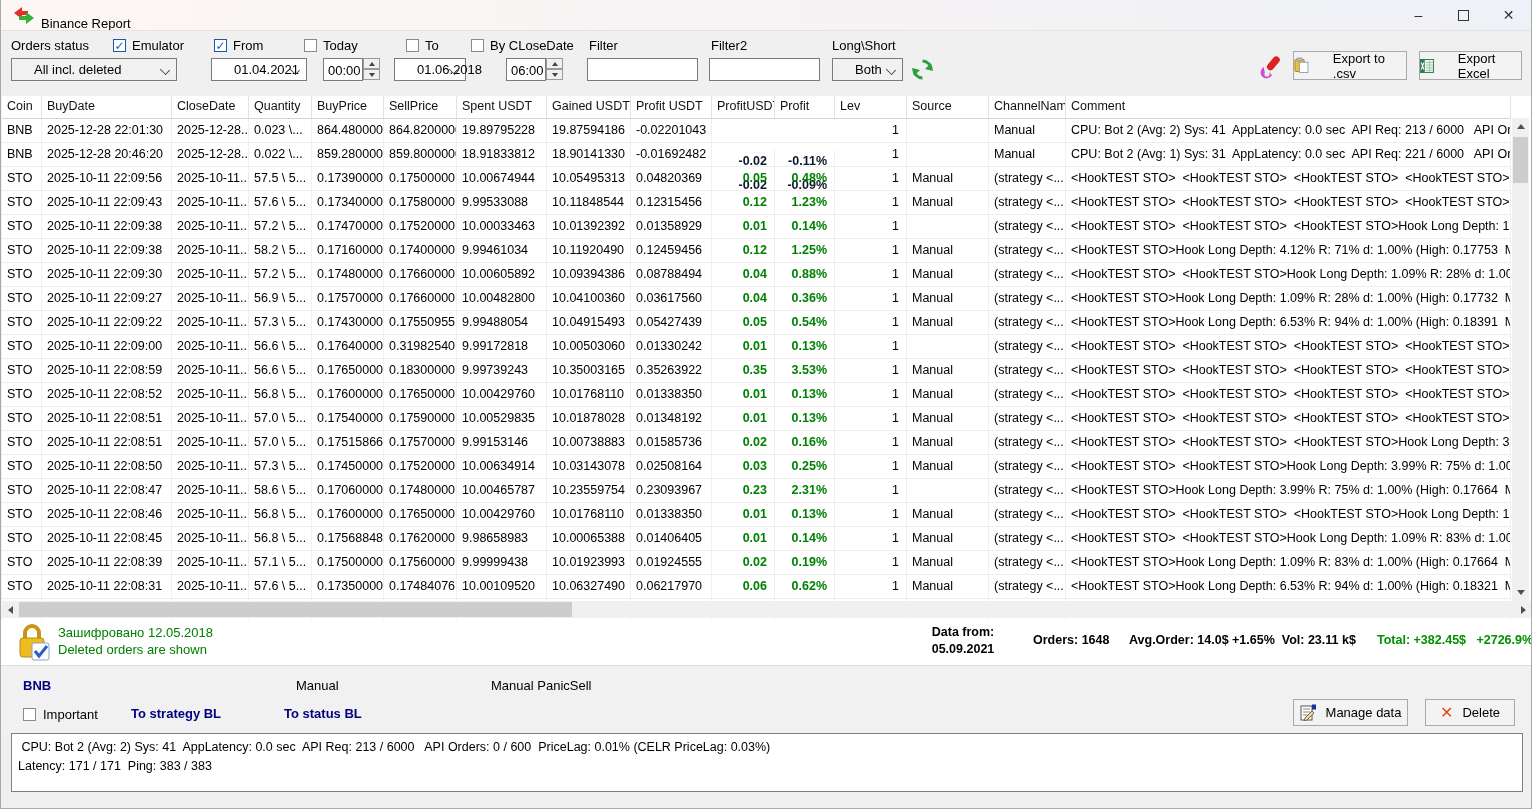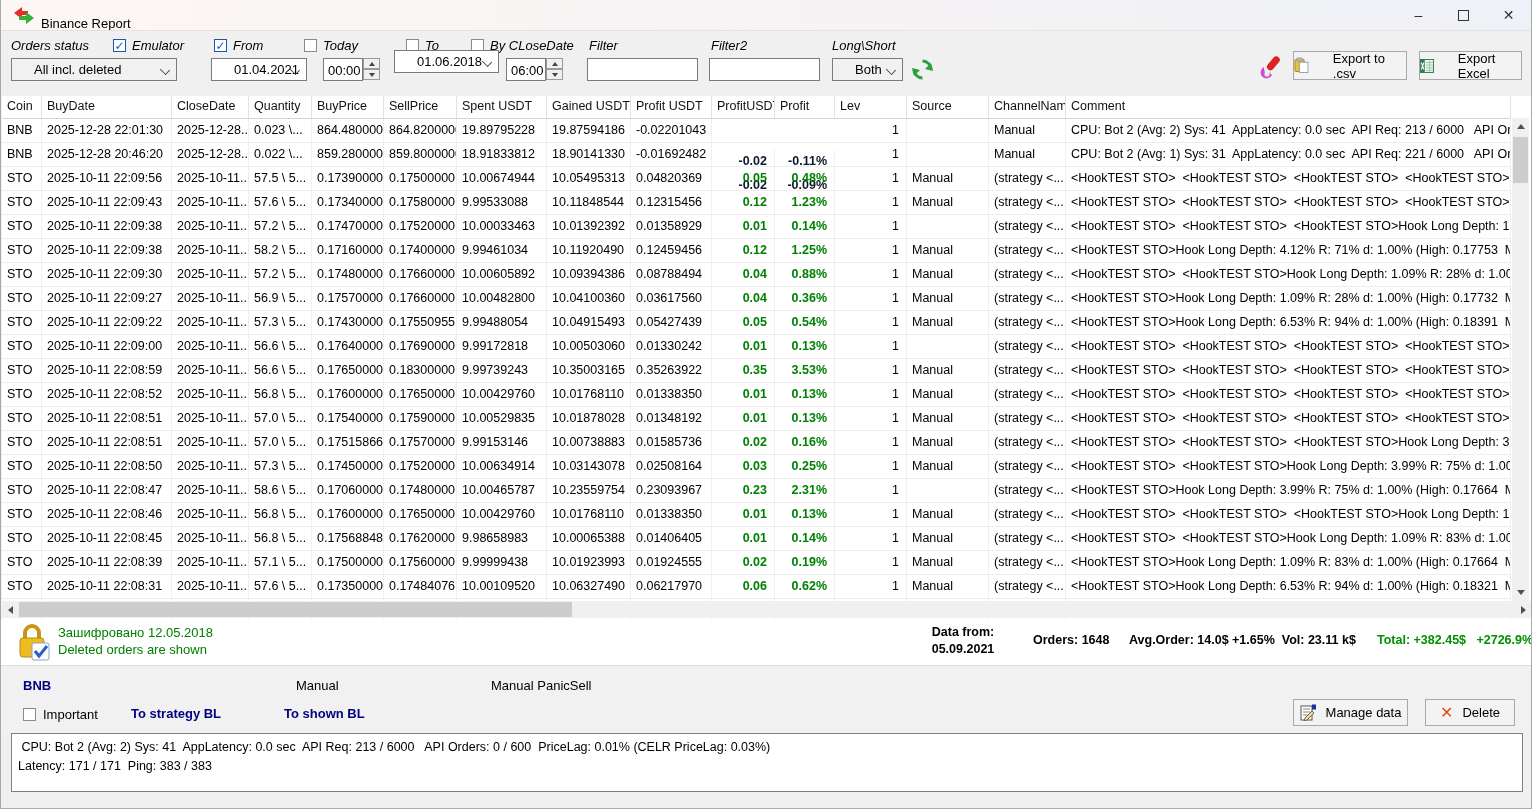--- a/index.html
+++ b/index.html
@@ -10,21 +10,21 @@
   .titlebar{position:absolute;left:0;top:0;right:0;height:30px;
             background:linear-gradient(90deg,#fdf7f6 0%,#f6f3f4 55%,#eef1f7 100%);}
   .app-icon{position:absolute;left:13px;top:7px;width:20px;height:17px;}
   .title-text{position:absolute;left:40px;top:16px;font-size:13px;color:#000;}
   .win-btn{position:absolute;top:0;width:45px;height:30px;display:flex;align-items:center;justify-content:center;
            font-size:14px;color:#333;}
   .wb-min{right:90px;} .wb-max{right:45px;} .wb-close{right:0;}
   .wb-max span{font-size:11px;border:1px solid #333;width:9px;height:9px;display:inline-block;}
   
   .toolbar{position:absolute;left:0;top:30px;right:0;height:62px;background:#f0f0f0;border-top:1px solid #e7e2e2;}
-  .tlabel{position:absolute;top:7px;font-size:13px;color:#000;white-space:pre;font-style:italic;}
+  .tlabel{position:absolute;top:7px;font-size:13px;color:#000;white-space:pre;}
   .cb{position:absolute;width:13px;height:13px;background:#fff;border:1px solid #8a8a8a;box-sizing:border-box;
       display:flex;align-items:center;justify-content:center;font-size:12px;line-height:12px;color:#1558b0;}
   .cb.checked{border-color:#1558b0;font-weight:bold;}
   .combo{position:absolute;height:23px;border:1px solid #7a7a7a;box-sizing:border-box;background:#f1f1f1;
          display:flex;align-items:center;padding-left:22px;font-size:13px;color:#000;}
   .combo.white{background:#fff;}
   .combo .chev{position:absolute;right:7px;top:7px;width:7px;height:7px;border-right:1.6px solid #444;border-bottom:1.6px solid #444;transform:rotate(45deg) scale(1,.8);}
   .tinput{position:absolute;height:23px;border:1px solid #7a7a7a;box-sizing:border-box;background:#fff;font-size:13px;padding-left:4px;}
   .spin{position:absolute;width:17px;height:23px;box-sizing:border-box;}
   .spin .sb{position:absolute;left:0;width:17px;height:11px;background:#f0f0f0;border:1px solid #9a9a9a;box-sizing:border-box;
@@ -127,21 +127,21 @@
     <div class="tinput" style="left:322px;top:27px;width:40px;padding-top:4px">00:00</div>
     <div class="spin" style="left:362px;top:27px">
       <span class="sb up">
           <span class="tri-up"></span>
         </span>
       <span class="sb dn">
           <span class="tri-dn"></span>
         </span>
     </div>
 
-    <div class="combo white" style="left:393px;top:19px;width:105px">
+    <div class="combo white" style="left:393px;top:27px;width:72px">
       <span>01.06.2018</span>
         <span class="chev"></span>
     </div>
     <div class="tinput" style="left:505px;top:27px;width:40px;padding-top:4px">06:00</div>
     <div class="spin" style="left:545px;top:27px">
       <span class="sb up">
           <span class="tri-up"></span>
         </span>
       <span class="sb dn">
           <span class="tri-dn"></span>
@@ -360,21 +360,21 @@
           <div class="tcell c12">Manual</div>
           <div class="tcell c13">(strategy &lt;...</div>
           <div class="tcell c14">&lt;HookTEST STO&gt;Hook Long Depth: 6.53% R: 94% d: 1.00% (High: 0.18391  Min: 0.17</div>
         </div>
         <div class="trow tgrid">
           <div class="tcell c0">STO</div>
           <div class="tcell c1">2025-10-11 22:09:00</div>
           <div class="tcell c2">2025-10-11...</div>
           <div class="tcell c3">56.6 \ 5...</div>
           <div class="tcell c4">0.17640000</div>
-          <div class="tcell c5">0.17690000</div>
+          <div class="tcell c5">0.31982540</div>
           <div class="tcell c6">9.99172818</div>
           <div class="tcell c7">10.00503060</div>
           <div class="tcell c8">0.01330242</div>
           <div class="tcell c9 pos">0.01</div>
           <div class="tcell c10 pos">0.13%</div>
           <div class="tcell c11">1</div>
           <div class="tcell c12"></div>
           <div class="tcell c13">(strategy &lt;...</div>
           <div class="tcell c14">&lt;HookTEST STO&gt;  &lt;HookTEST STO&gt;  &lt;HookTEST STO&gt;  &lt;HookTEST STO&gt;  &lt;HookTEST STO&gt;</div>
         </div>
@@ -604,21 +604,21 @@
   </div>
 
   <div class="detail">
     <span class="d-coin">BNB</span>
     <span class="d-plain" style="left:295px">Manual</span>
     <span class="d-plain" style="left:490px">Manual PanicSell</span>
 
     <span class="cb" style="left:22px;top:42px"></span>
     <span class="d-plain" style="left:42px;top:41px">Important</span>
     <span class="d-link" style="left:130px">To strategy BL</span>
-    <span class="d-link" style="left:283px">To shown BL</span>
+    <span class="d-link" style="left:283px">To status BL</span>
 
     <div class="d-btn" style="left:1292px;width:115px">
       <svg width="17" height="17" viewBox="0 0 17 17">
         <rect x="1" y="2" width="11" height="14" fill="#fff" stroke="#555"></rect>
         <path d="M3 5h7 M3 8h7 M3 11h5" stroke="#888" stroke-width="1"></path>
         <rect x="12" y="0.5" width="4" height="5" fill="#1c2f9e"></rect>
         <path d="M5 14 l7 -7 2 2 -7 7 -3 1 z" fill="#e8d8a0" stroke="#7a6a30"></path>
       </svg>
       <span>Manage data</span>
     </div>

